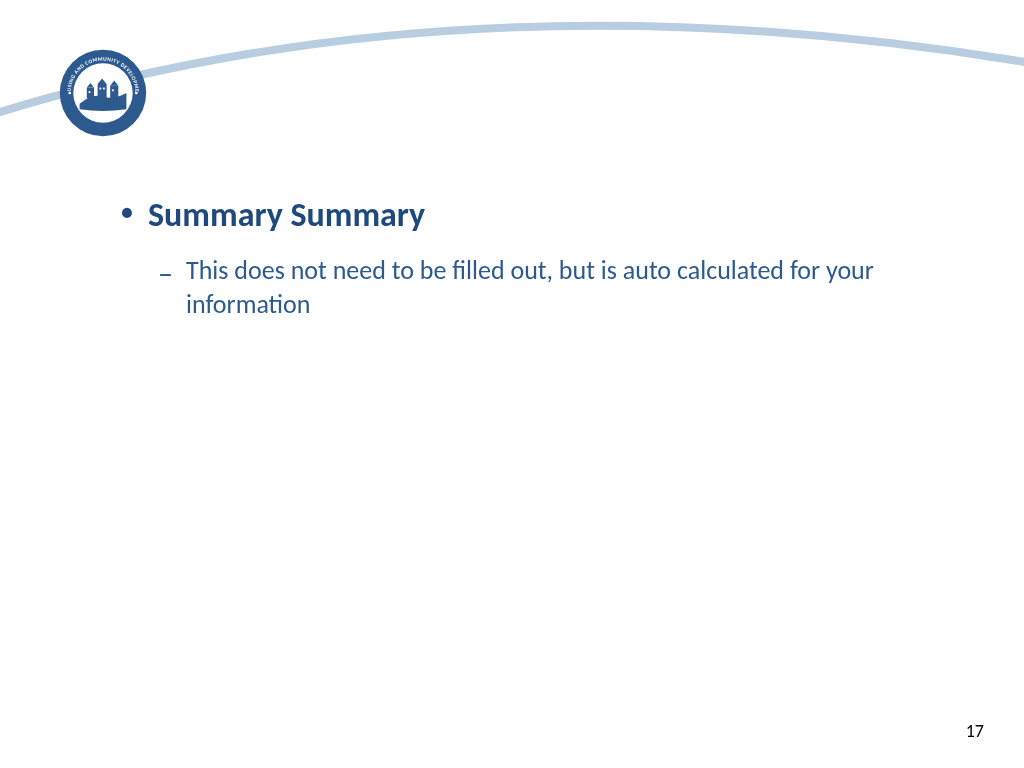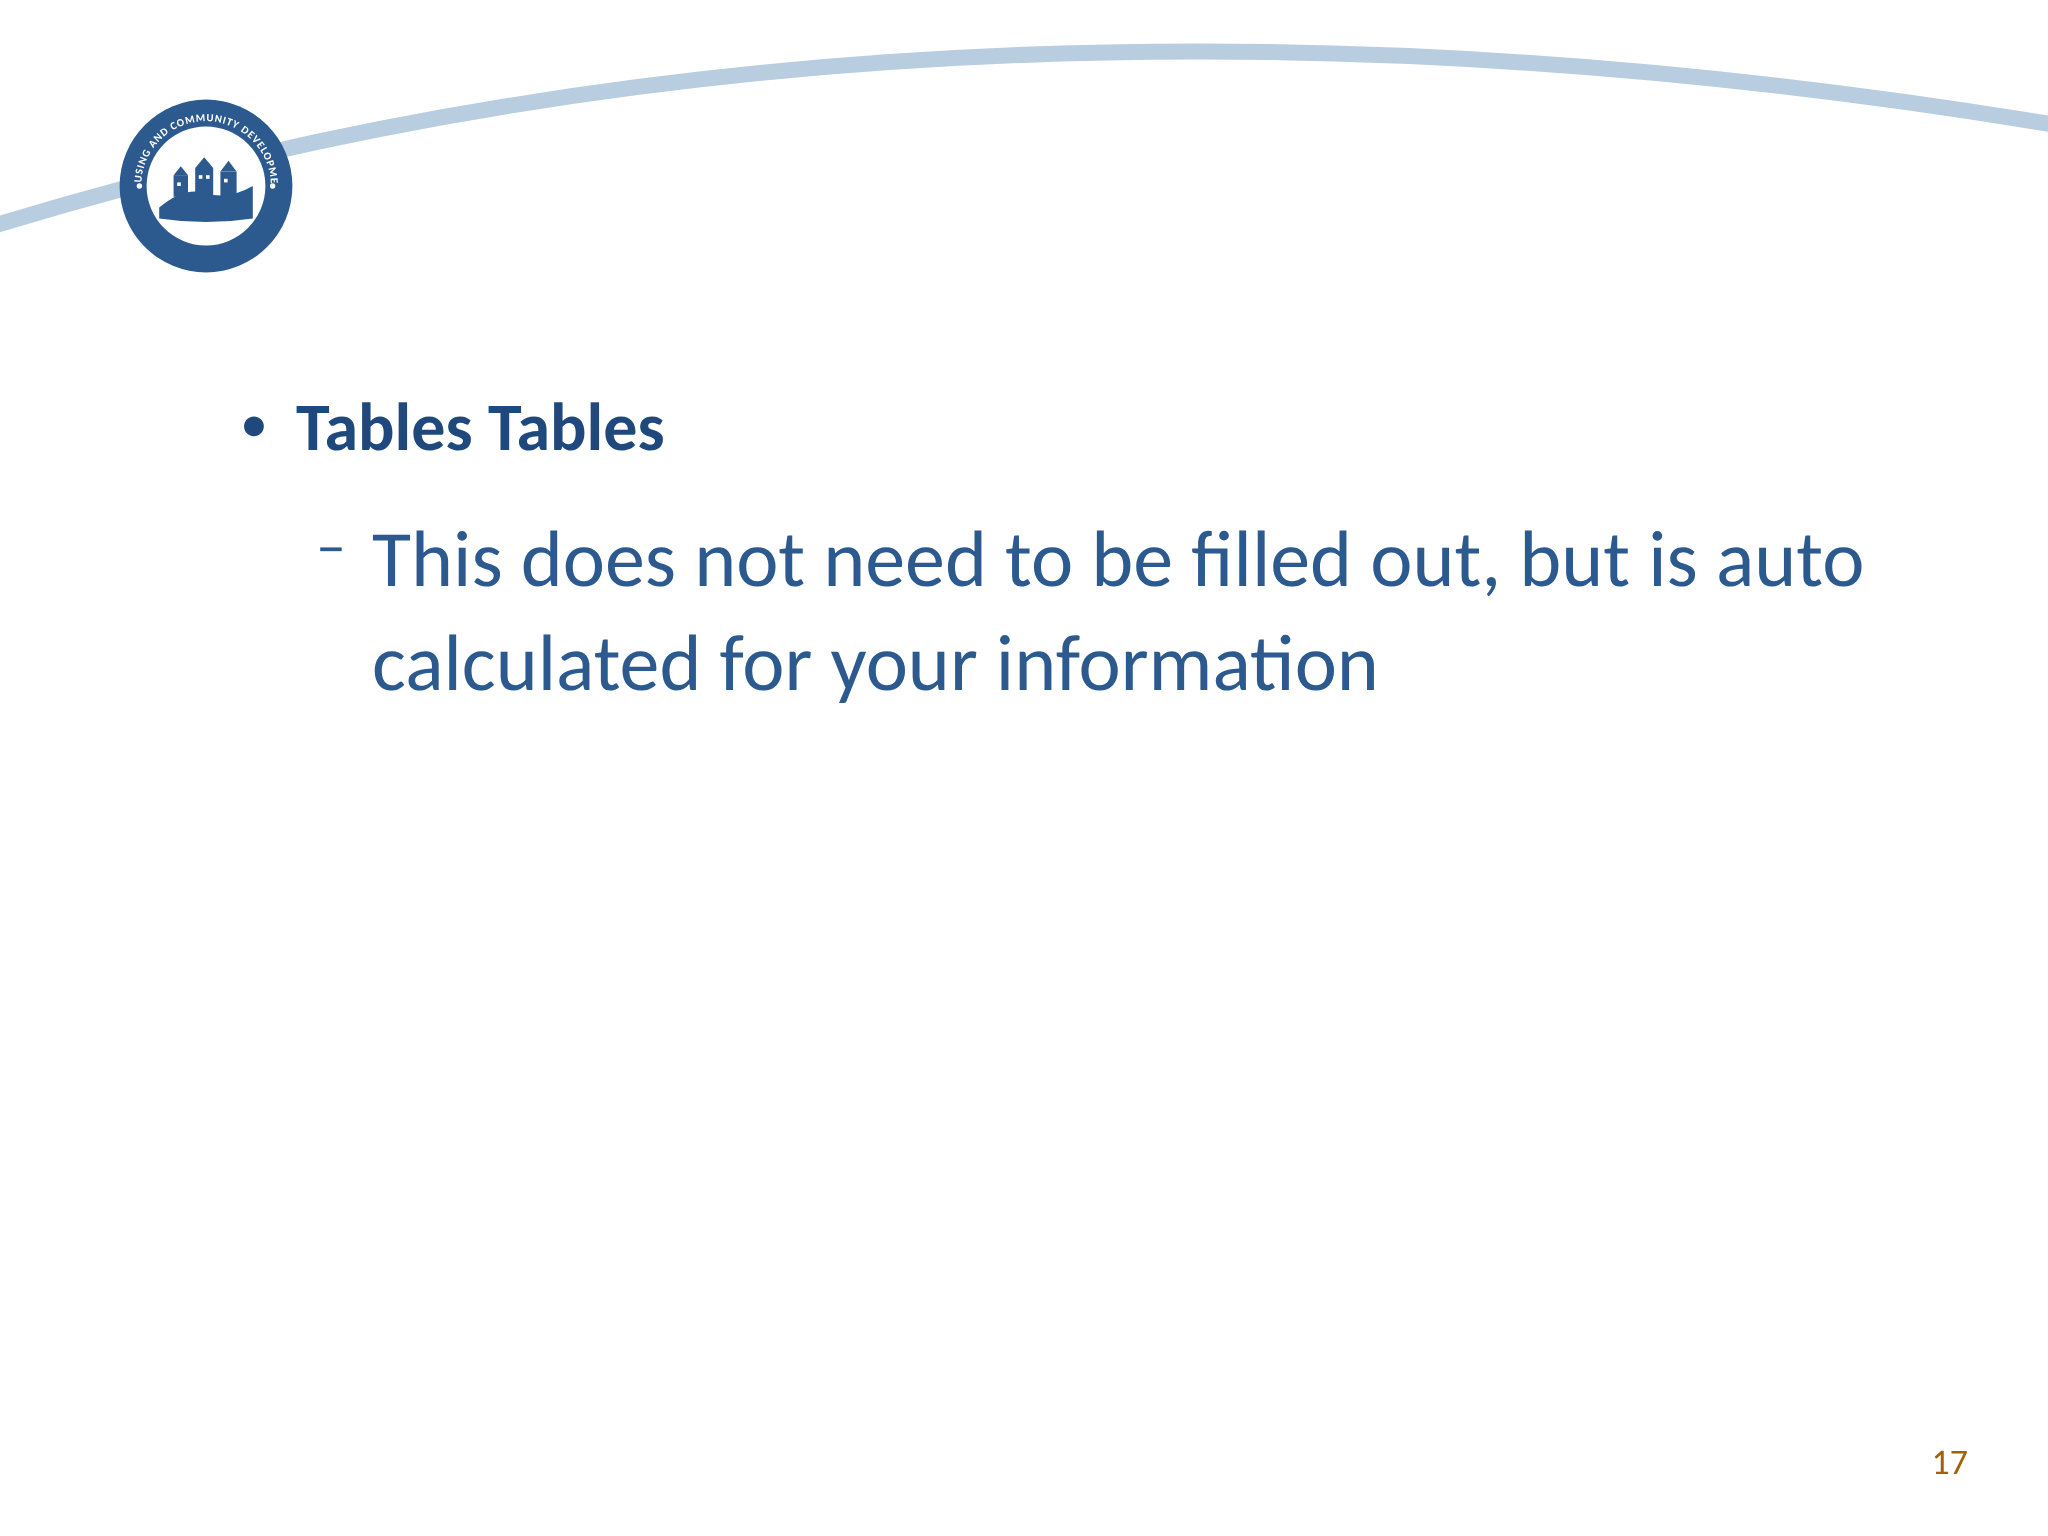--- a/index.html
+++ b/index.html
@@ -65,39 +65,39 @@
       color: #1f497d;
       line-height: 1.2;
     }
     .sub-list {
       list-style: none;
       margin-top: 18px;
       padding-left: 38px;
     }
     .sub-item {
       position: relative;
-      font-size: 40px;
+      font-size: 26px;
       color: #2c5a8f;
       line-height: 1.3;
       margin-bottom: 36px;
     }
     .sub-item::before {
       content: "–";
       position: absolute;
       left: -28px;
       top: 0;
       color: #2c5a8f;
       font-size: 30px;
     }
     .page-number {
       position: absolute;
       bottom: 26px;
       right: 40px;
       font-size: 18px;
-      color: #a16207;
+      color: #000000;
     }
   </style>
 </head>
 <body>
 
 <svg class="arc-container" viewBox="0 0 1024 200" preserveAspectRatio="none">
   <path d="M -50 128 Q 450 -40 1060 68" stroke="#b8cde0" stroke-width="8" fill="none"></path>
 </svg>
 
 <svg class="logo" viewBox="0 0 100 100">
@@ -117,20 +117,20 @@
   <path id="topArc" d="M 14 50 A 36 36 0 0 1 86 50" fill="none"></path>
   <path id="botArc" d="M 20 58 A 32 32 0 0 0 80 58" fill="none"></path>
   <text class="logo-text"><textPath href="#topArc" startOffset="50%" text-anchor="middle">HOUSING AND COMMUNITY DEVELOPMENT</textPath></text>
   <text class="logo-text"><textPath href="#botArc" startOffset="50%" text-anchor="middle">CALIFORNIA</textPath></text>
   <circle cx="13" cy="50" r="1.5" fill="#ffffff"></circle>
   <circle cx="87" cy="50" r="1.5" fill="#ffffff"></circle>
 </svg>
 
 <div class="content">
   <div class="main-bullet">
-    <div class="main-title">Tables Tables</div>
+    <div class="main-title">Summary Summary</div>
     <ul class="sub-list">
       <li class="sub-item">This does not need to be filled out, but is auto calculated for your information</li>
     </ul>
   </div>
 </div>
 
 <div class="page-number">17</div>
 
 </body></html>

